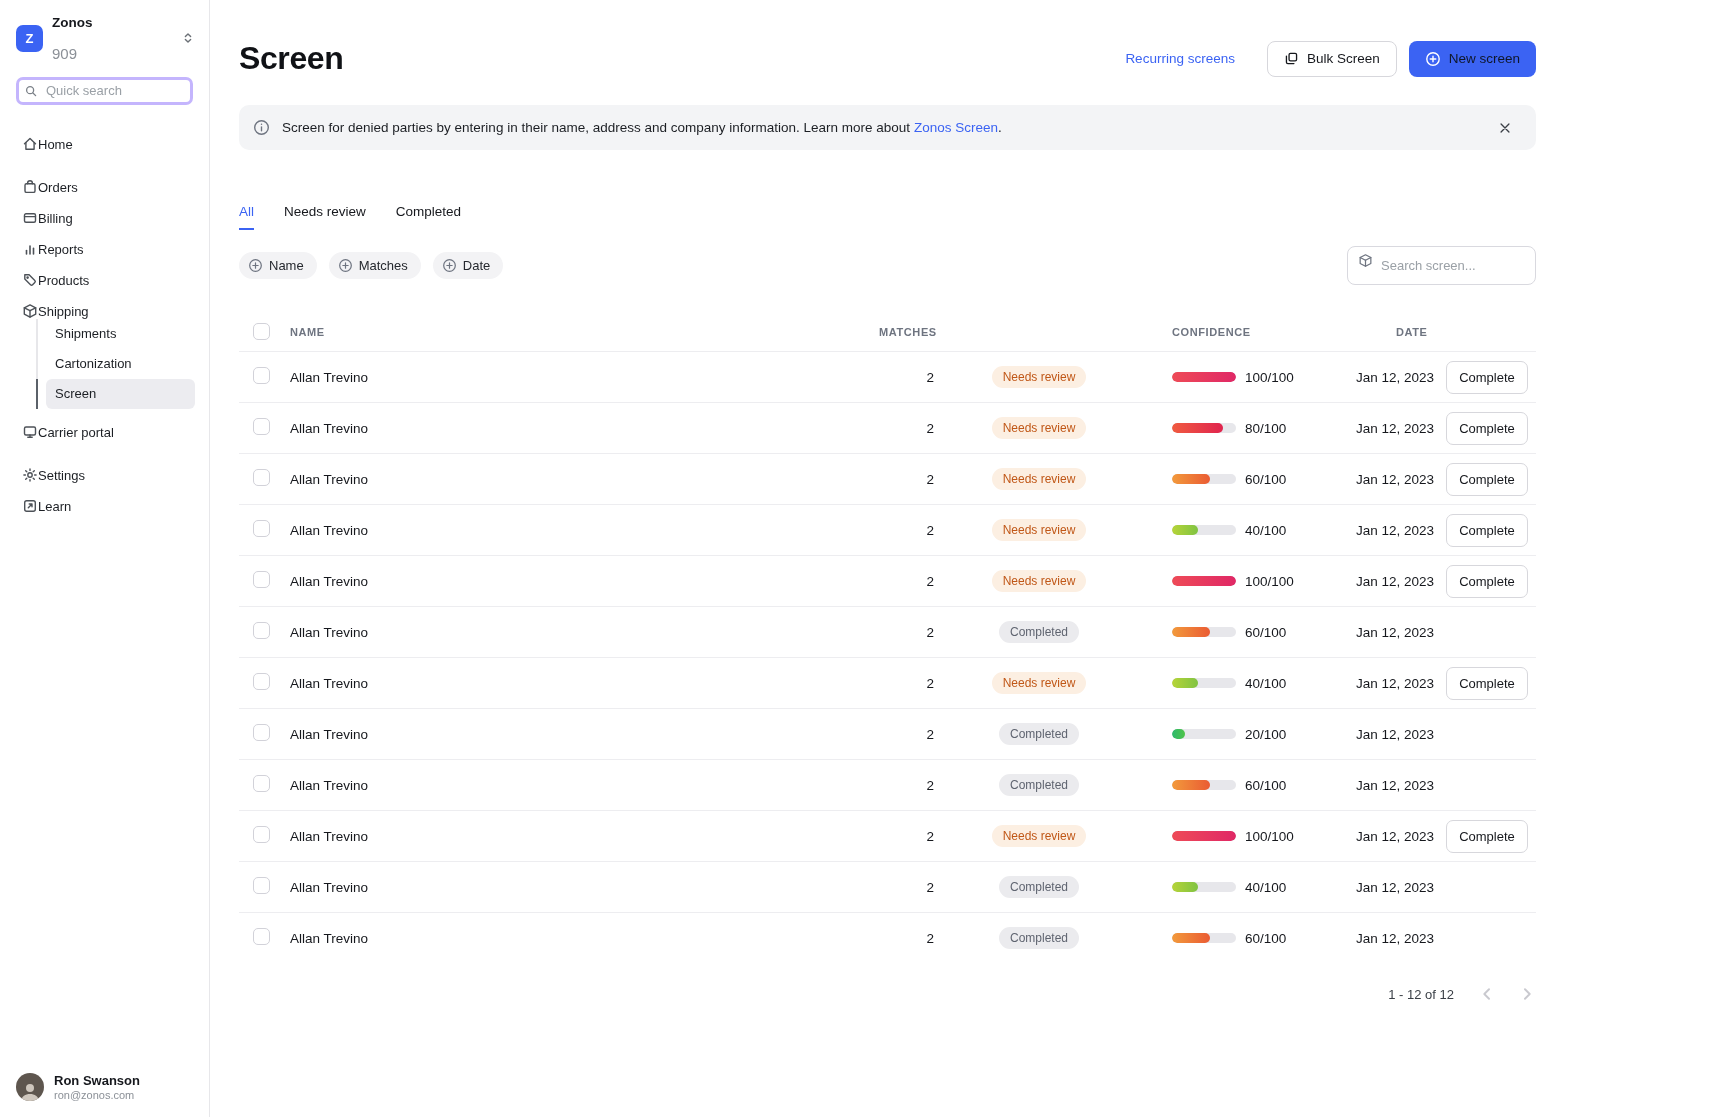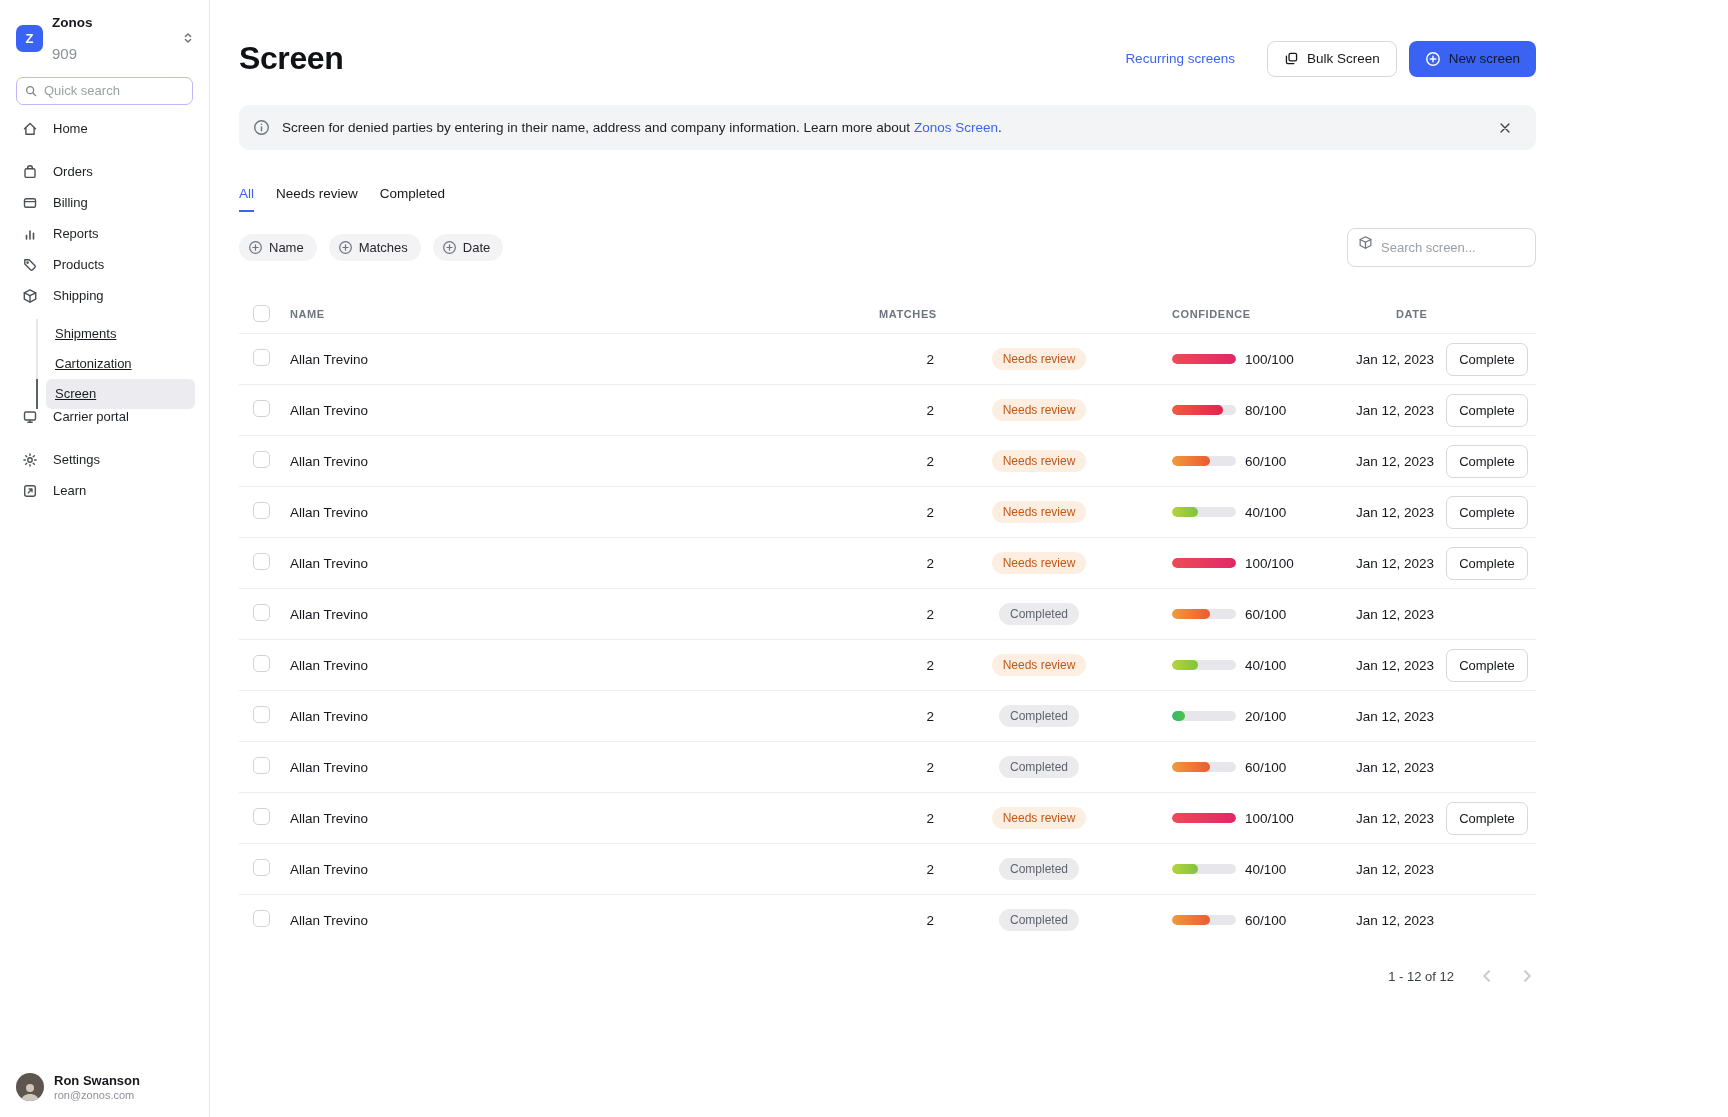--- a/index.html
+++ b/index.html
@@ -14,28 +14,28 @@
   input { font-family:inherit; outline:none; }
 
   
   .sidebar { width:210px; min-width:210px; height:100%; border-right:1px solid #e7e7ea; display:flex; flex-direction:column; background:#fff; }
   .org { display:flex; align-items:center; gap:9px; padding:16px 14px 8px 16px; cursor:pointer; }
   .org-logo { width:27px; height:27px; border-radius:7px; background:#3b63f3; color:#fff; font-weight:700; font-size:13px; display:flex; align-items:center; justify-content:center; flex:none; }
   .org-name { font-size:13.5px; font-weight:700; line-height:1; }
   .org-number { font-size:15px; color:#8b9097; margin-top:16px; line-height:1; }
   .org-caret { margin-left:auto; }
   .qsearch { margin:8px 16px 16px; position:relative; }
-  .qsearch input { width:100%; height:28px; border:1px solid #c4b5fd; border-radius:7px; padding:0 16px 0 27px; font-size:13px; color:#16181d; background:#fff; }
+  .qsearch input { width:100%; height:28px; border:3px solid #c4b5fd; border-radius:7px; padding:0 16px 0 27px; font-size:13px; color:#16181d; background:#fff; }
   .qsearch input::placeholder { color:#9aa0a6; }
   .qsearch .qicon { position:absolute; left:8px; top:7px; }
   .nav { padding:0 14px; }
-  .nav-item { height:31px; display:flex; align-items:flex-start; gap:15px; padding:0 8px; border-radius:6px; font-size:13px; color:#1c1f24; cursor:pointer; }
+  .nav-item { height:31px; display:flex; align-items:flex-end; gap:0; padding:0 8px; border-radius:6px; font-size:13px; color:#1c1f24; cursor:pointer; }
   .nav-icon { width:16px; height:16px; flex:none; }
   .nav-gap { height:12px; }
-  .nav-children { margin-left:22px;text-decoration:underline; }
+  .nav-children { margin-left:22px; }
   .nav-child { border-left:2px solid #e7e7ea; cursor:pointer; }
   .nav-child-pill { margin-left:8px; height:30px; display:flex; align-items:center; padding-left:9px; border-radius:6px; font-size:13px; color:#1c1f24; }
   .nav-child.active { border-left-color:#5b6169; }
   .nav-child.active .nav-child-pill { background:#ececf0; font-weight:500; }
   .user { margin-top:auto; display:flex; align-items:center; gap:10px; padding:16px; cursor:pointer; }
   .avatar { width:28px; height:28px; border-radius:50%; background:#5e564e; overflow:hidden; flex:none; display:flex; align-items:flex-end; justify-content:center; }
   .user-name { font-size:13px; font-weight:700; line-height:1; }
   .user-email { font-size:11px; color:#8b9097; margin-top:3px; line-height:1; }
 
   
@@ -45,21 +45,21 @@
   .page-title { font-size:32px; font-weight:800; letter-spacing:-0.4px; color:#101216; }
   .header-actions { margin-left:auto; display:flex; align-items:center; }
   .link { color:#3b63f3; font-size:13.5px; font-weight:500; cursor:pointer; margin-right:32px; }
   .btn-secondary { height:36px; border:1px solid #d7d7dc; background:#fff; border-radius:8px; padding:0 16px; font-size:13.5px; font-weight:500; color:#16181d; display:flex; align-items:center; gap:8px; cursor:pointer; }
   .btn-primary { height:36px; border:none; background:#3b63f3; border-radius:8px; padding:0 16px; font-size:13.5px; font-weight:500; color:#0f172a; display:flex; align-items:center; gap:8px; cursor:pointer; margin-left:12px; }
 
   .banner { margin-top:28px; background:#f3f4f6; border-radius:10px; height:45px; display:flex; align-items:center; padding:0 22px 0 14px; gap:12px; font-size:13.5px; color:#1c1f24; }
   .banner-link { color:#3b63f3; font-weight:500; cursor:pointer; }
   .banner-close { margin-left:auto; cursor:pointer; background:none; border:none; padding:2px; }
 
-  .tabs { margin-top:36px; display:flex; gap:22px; font-size:13.5px; }
+  .tabs { margin-top:54px; display:flex; gap:30px; font-size:13.5px; }
   .tab { padding-bottom:9px; cursor:pointer; color:#16181d; border-bottom:2px solid transparent; }
   .tab.active { color:#3b63f3; font-weight:500; border-bottom-color:#3b63f3; }
 
   .toolbar { margin-top:16px; display:flex; align-items:center; }
   .chips { display:flex; gap:12px; }
   .chip { height:27px; background:#f3f3f5; border:none; border-radius:14px; padding:0 13px 0 9px; display:flex; align-items:center; gap:6px; font-size:13px; color:#25282e; cursor:pointer; }
   .table-search { margin-left:auto; position:relative; width:189px; }
   .table-search input { width:100%; height:39px; border:1px solid #d9d9df; border-radius:8px; padding:0 10px 0 33px; font-size:13px; color:#16181d; }
   .table-search input::placeholder { color:#9aa0a6; }
   .table-search .sicon { position:absolute; left:11px; top:7px; }

